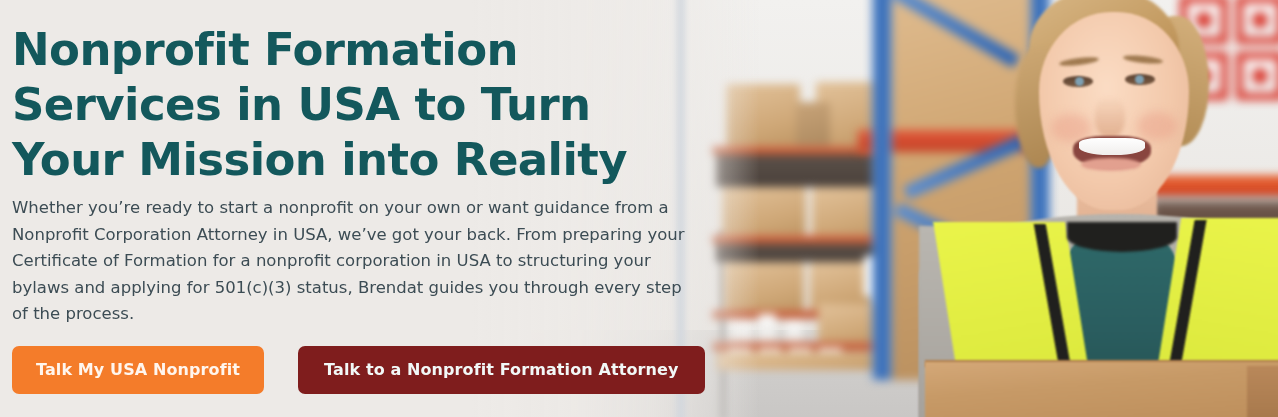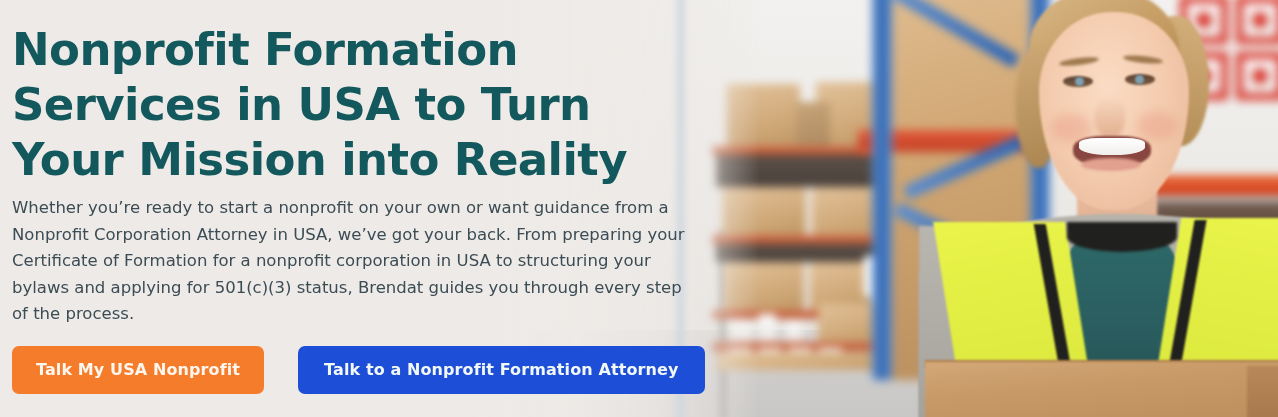--- a/index.html
+++ b/index.html
@@ -368,21 +368,21 @@
     border-radius: 7px;
     height: 48px;
     white-space: nowrap;
   }
   .btn-primary {
     background: #F47C2A;
     color: #FFF6EE;
     padding: 0 24px;
   }
   .btn-secondary {
-    background: #1d4ed8;
+    background: #7f1d1d;
     color: #F2F8F7;
     padding: 0 26px;
   }
 </style>
 </head>
 <body>
 
 <div class="hero">
 
   <div class="photo">

